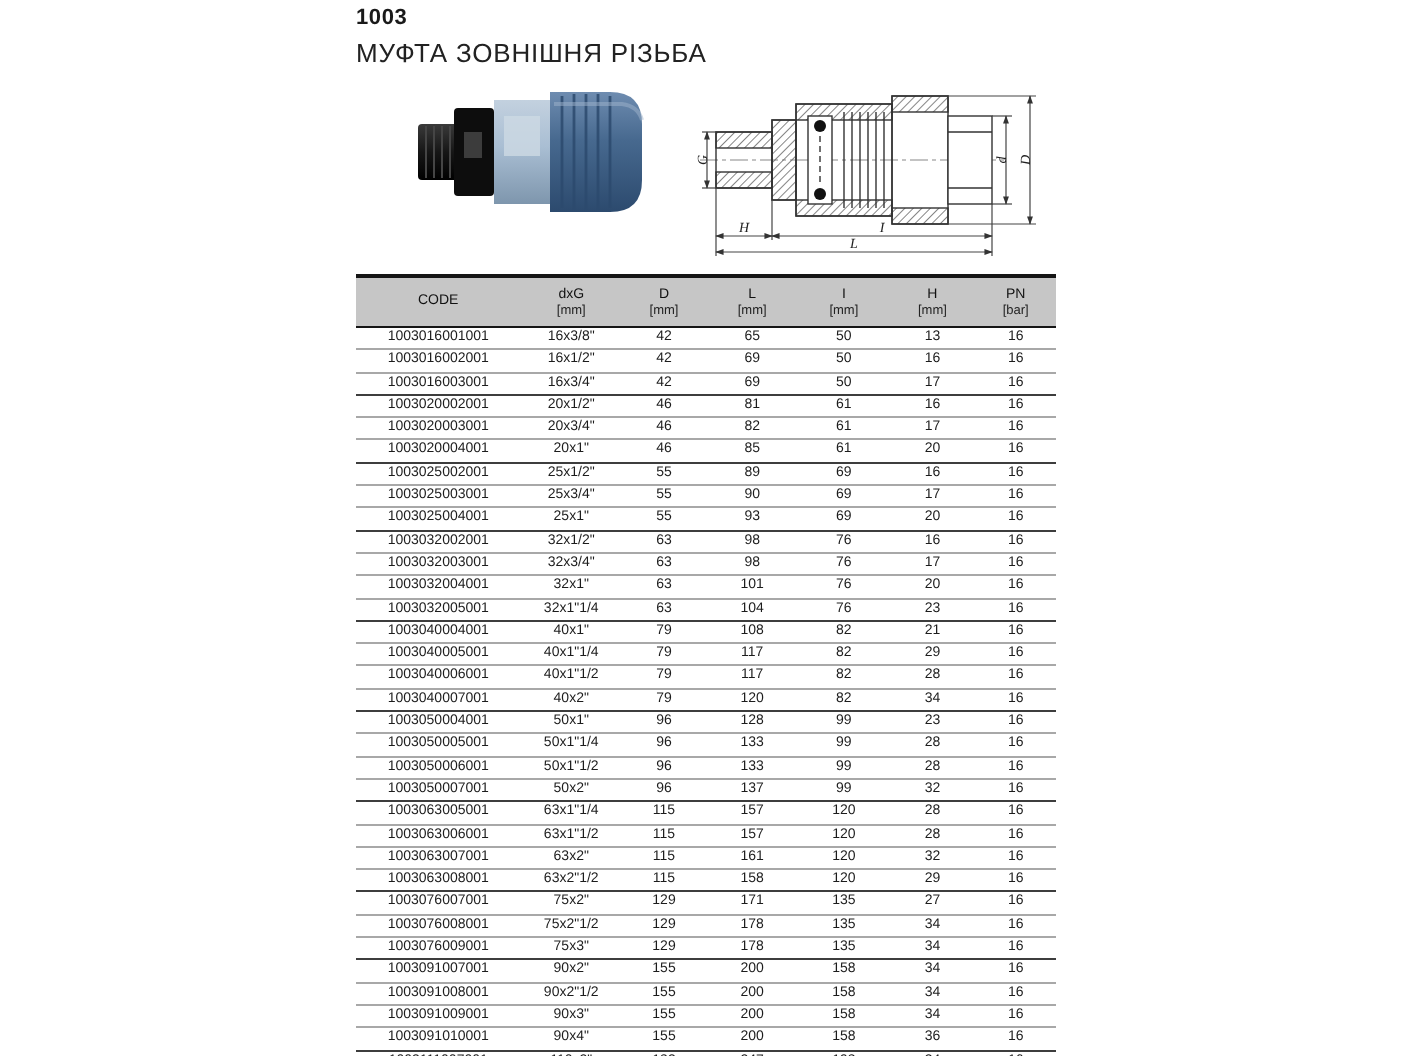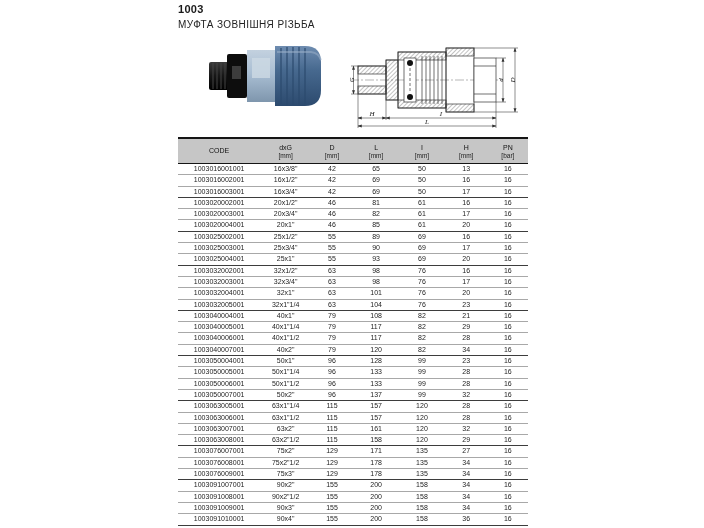--- a/index.html
+++ b/index.html
@@ -4,21 +4,21 @@
 <style>
   html,body{margin:0;padding:0;}
   body{
     width:704px;height:528px;position:relative;overflow:hidden;
     background:#ffffff;font-family:"Liberation Sans", sans-serif;color:#1a1a1a;
   }
   .page-code{
     position:absolute;left:178px;top:3px;font-size:11px;font-weight:bold;letter-spacing:.3px;
   }
   .page-title{
-    position:absolute;left:178px;top:19px;font-size:10px;letter-spacing:.4px;color:#222;
+    position:absolute;left:178px;top:19px;font-size:13px;letter-spacing:.4px;color:#222;
   }
   .photo{position:absolute;left:207px;top:38px;width:118px;height:76px;}
   .diagram{position:absolute;left:348px;top:30px;width:182px;height:102px;}
 
   .table-wrap{
     position:absolute;left:178px;top:137px;width:350px;
     border-bottom:1px solid #2a2a2a;
   }
   table.spec{
     width:100%;border-collapse:collapse;table-layout:fixed;

